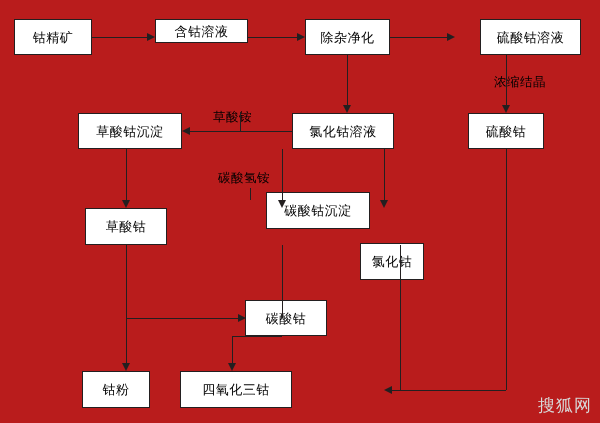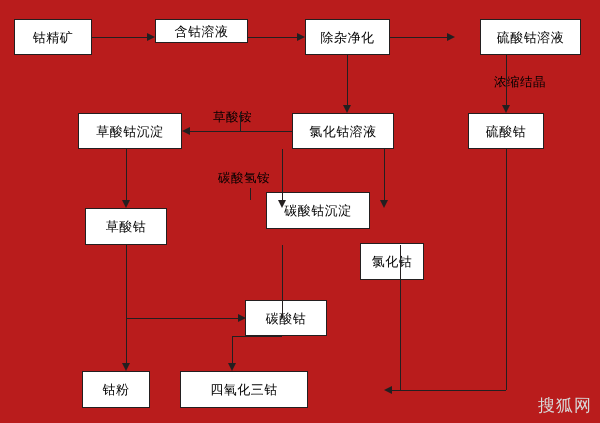--- a/index.html
+++ b/index.html
@@ -121,21 +121,21 @@
   </div>
 
   <div class="node" style="left:245px; top:300px; width:82px; height:36px;">
     <span>碳酸钴</span>
   </div>
 
   <div class="node" style="left:82px; top:371px; width:68px; height:37px;">
     <span>钴粉</span>
   </div>
 
-  <div class="node" style="left:180px; top:371px; width:128px; height:37px;">
+  <div class="node" style="left:180px; top:371px; width:112px; height:37px;">
     <span>四氧化三钴</span>
   </div>
 
   <div class="edge-label" style="left:494px; top:74px;">浓缩结晶</div>
   <div class="edge-label" style="left:213px; top:109px;">草酸铵</div>
   <div class="edge-label" style="left:218px; top:170px;">碳酸氢铵</div>
 
   <div class="hline" style="left:92px; top:37px; width:55px;"></div>
   <div class="arrow arrow-right" style="left:147px; top:32.5px;"></div>
 

